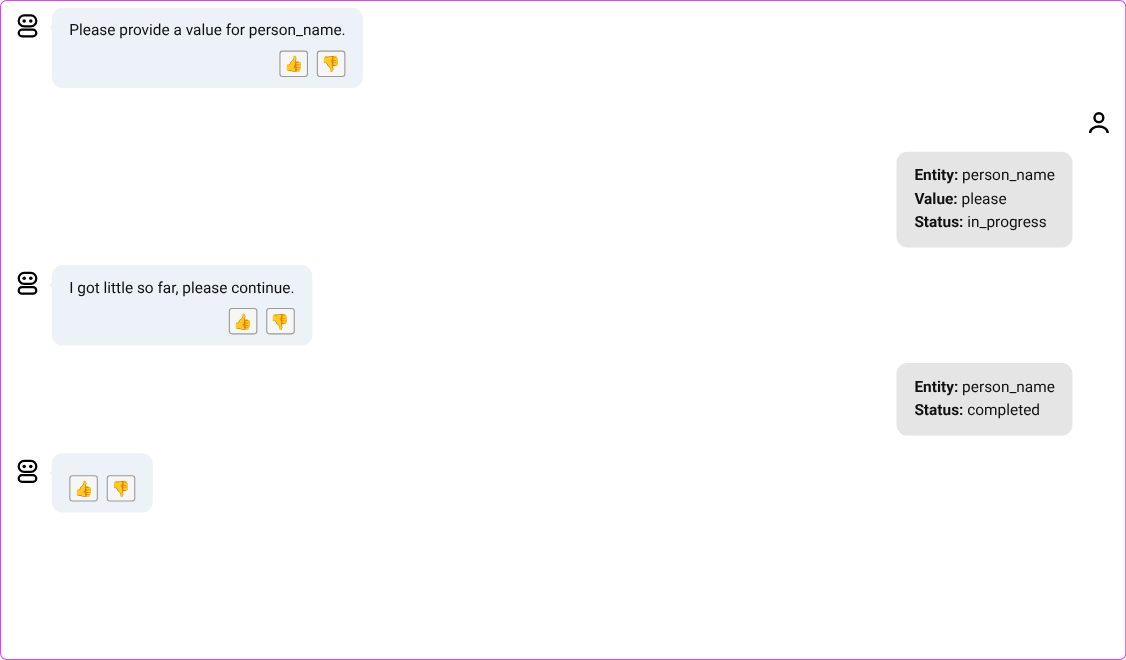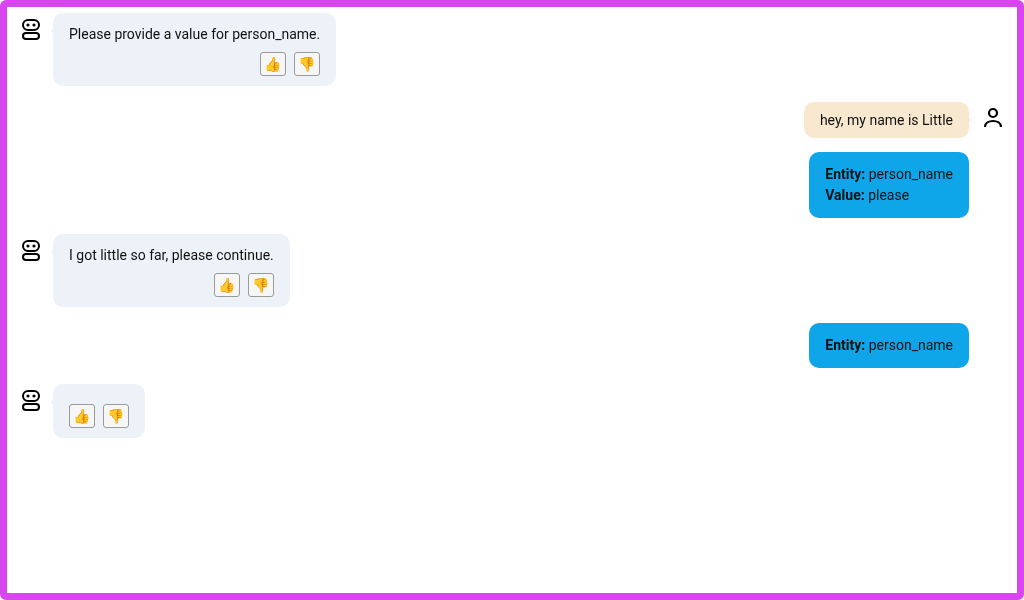--- a/index.html
+++ b/index.html
@@ -6,21 +6,21 @@
   html, body { margin: 0; padding: 0; }
   body {
     font-family: -apple-system, BlinkMacSystemFont, "Segoe UI", Roboto, Helvetica, Arial, sans-serif;
     font-size: 14px;
     color: #111;
     background: #fff;
   }
   .frame {
     width: 1024px;
     height: 600px;
-    border: 7px solid #d946ef;
+    border: 1px solid #d946ef;
     border-radius: 6px;
     padding: 6px 10px 10px 10px;
     overflow: hidden;
     position: relative;
   }
 
   .row { display: flex; width: 100%; margin-bottom: 16px; align-items: flex-start; }
   .row.bot { justify-content: flex-start; }
   .row.user { justify-content: flex-end; }
 
@@ -83,21 +83,21 @@
   .user-bubble::after {
     content: "";
     position: absolute;
     right: -8px; top: 12px;
     border: 6px solid transparent;
     border-left-color: #f7e8cf;
   }
 
   
   .entity-card {
-    background: #0ea5e9;
+    background: #e5e5e5;
     border-radius: 10px;
     padding: 12px 16px;
     max-width: 200px;
     line-height: 1.5;
     font-size: 14px;
   }
   .entity-card .kv { white-space: nowrap; }
   .entity-card .k { font-weight: 700; }
 
   
@@ -135,35 +135,33 @@
         <button class="fbtn">
             <span>👎</span>
           </button>
       </div>
     </div>
   </div>
 
   <div class="row user">
     <div class="user-stack">
       <div class="user-line">
-        <div class="user-bubble">
-          <span>hey, my name is Little</span>
-        </div>
         <div class="avatar right">
           <svg viewBox="0 0 24 24">
             <circle cx="12" cy="7" r="4" fill="none" stroke="#000" stroke-width="2.2"></circle>
             <path d="M4 21c0-4 4-6 8-6s8 2 8 6" fill="none" stroke="#000" stroke-width="2.2"></path>
           </svg>
         </div>
       </div>
       <div style="display:flex;">
           <div style="width:0"></div>
         <div class="entity-card" style="margin-right:38px;">
           <div class="kv"><span class="k">Entity:</span> <span>person_name</span></div>
           <div class="kv"><span class="k">Value:</span> <span>please</span></div>
+          <div class="kv"><span class="k">Status:</span> <span>in_progress</span></div>
         </div>
       </div>
     </div>
   </div>
 
   <div class="row bot">
     <div class="avatar left">
       <svg viewBox="0 0 24 24">
         <rect x="4" y="3" width="16" height="10" rx="5" fill="none" stroke="#000" stroke-width="2"></rect>
         <circle cx="9" cy="8" r="1.6" fill="#000"></circle>
@@ -183,20 +181,21 @@
       </div>
     </div>
   </div>
 
   <div class="row user">
     <div class="user-stack">
       <div style="display:flex;">
           <div style="width:0"></div>
         <div class="entity-card" style="margin-right:38px;">
           <div class="kv"><span class="k">Entity:</span> <span>person_name</span></div>
+          <div class="kv"><span class="k">Status:</span> <span>completed</span></div>
         </div>
       </div>
     </div>
   </div>
 
   <div class="row bot" style="margin-bottom:0;">
     <div class="avatar left">
       <svg viewBox="0 0 24 24">
         <rect x="4" y="3" width="16" height="10" rx="5" fill="none" stroke="#000" stroke-width="2"></rect>
         <circle cx="9" cy="8" r="1.6" fill="#000"></circle>

